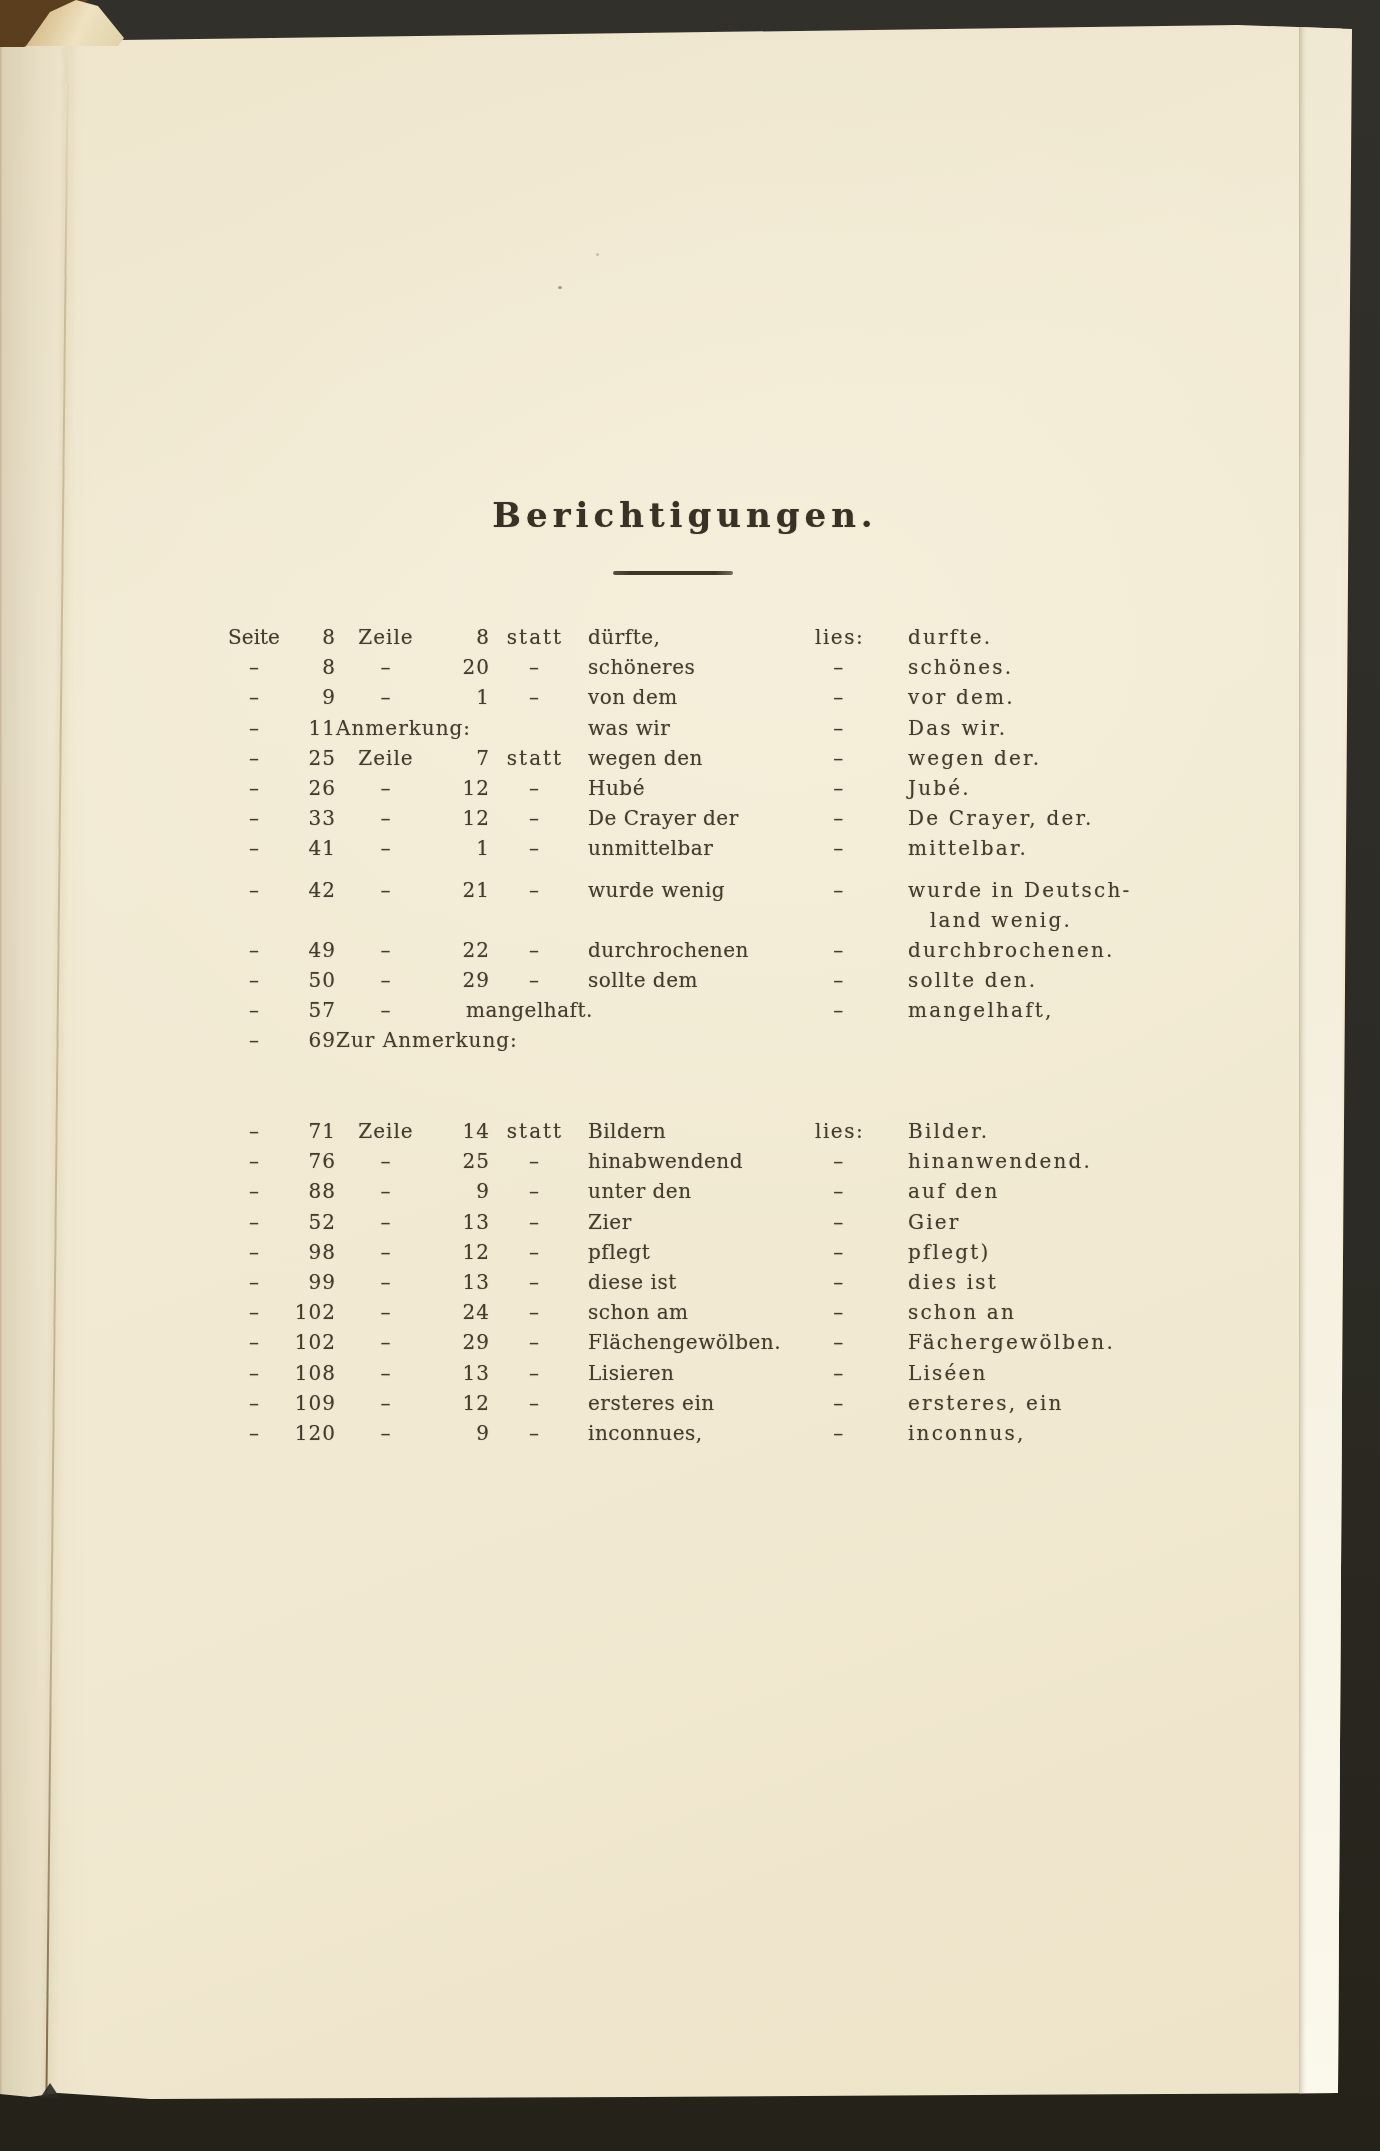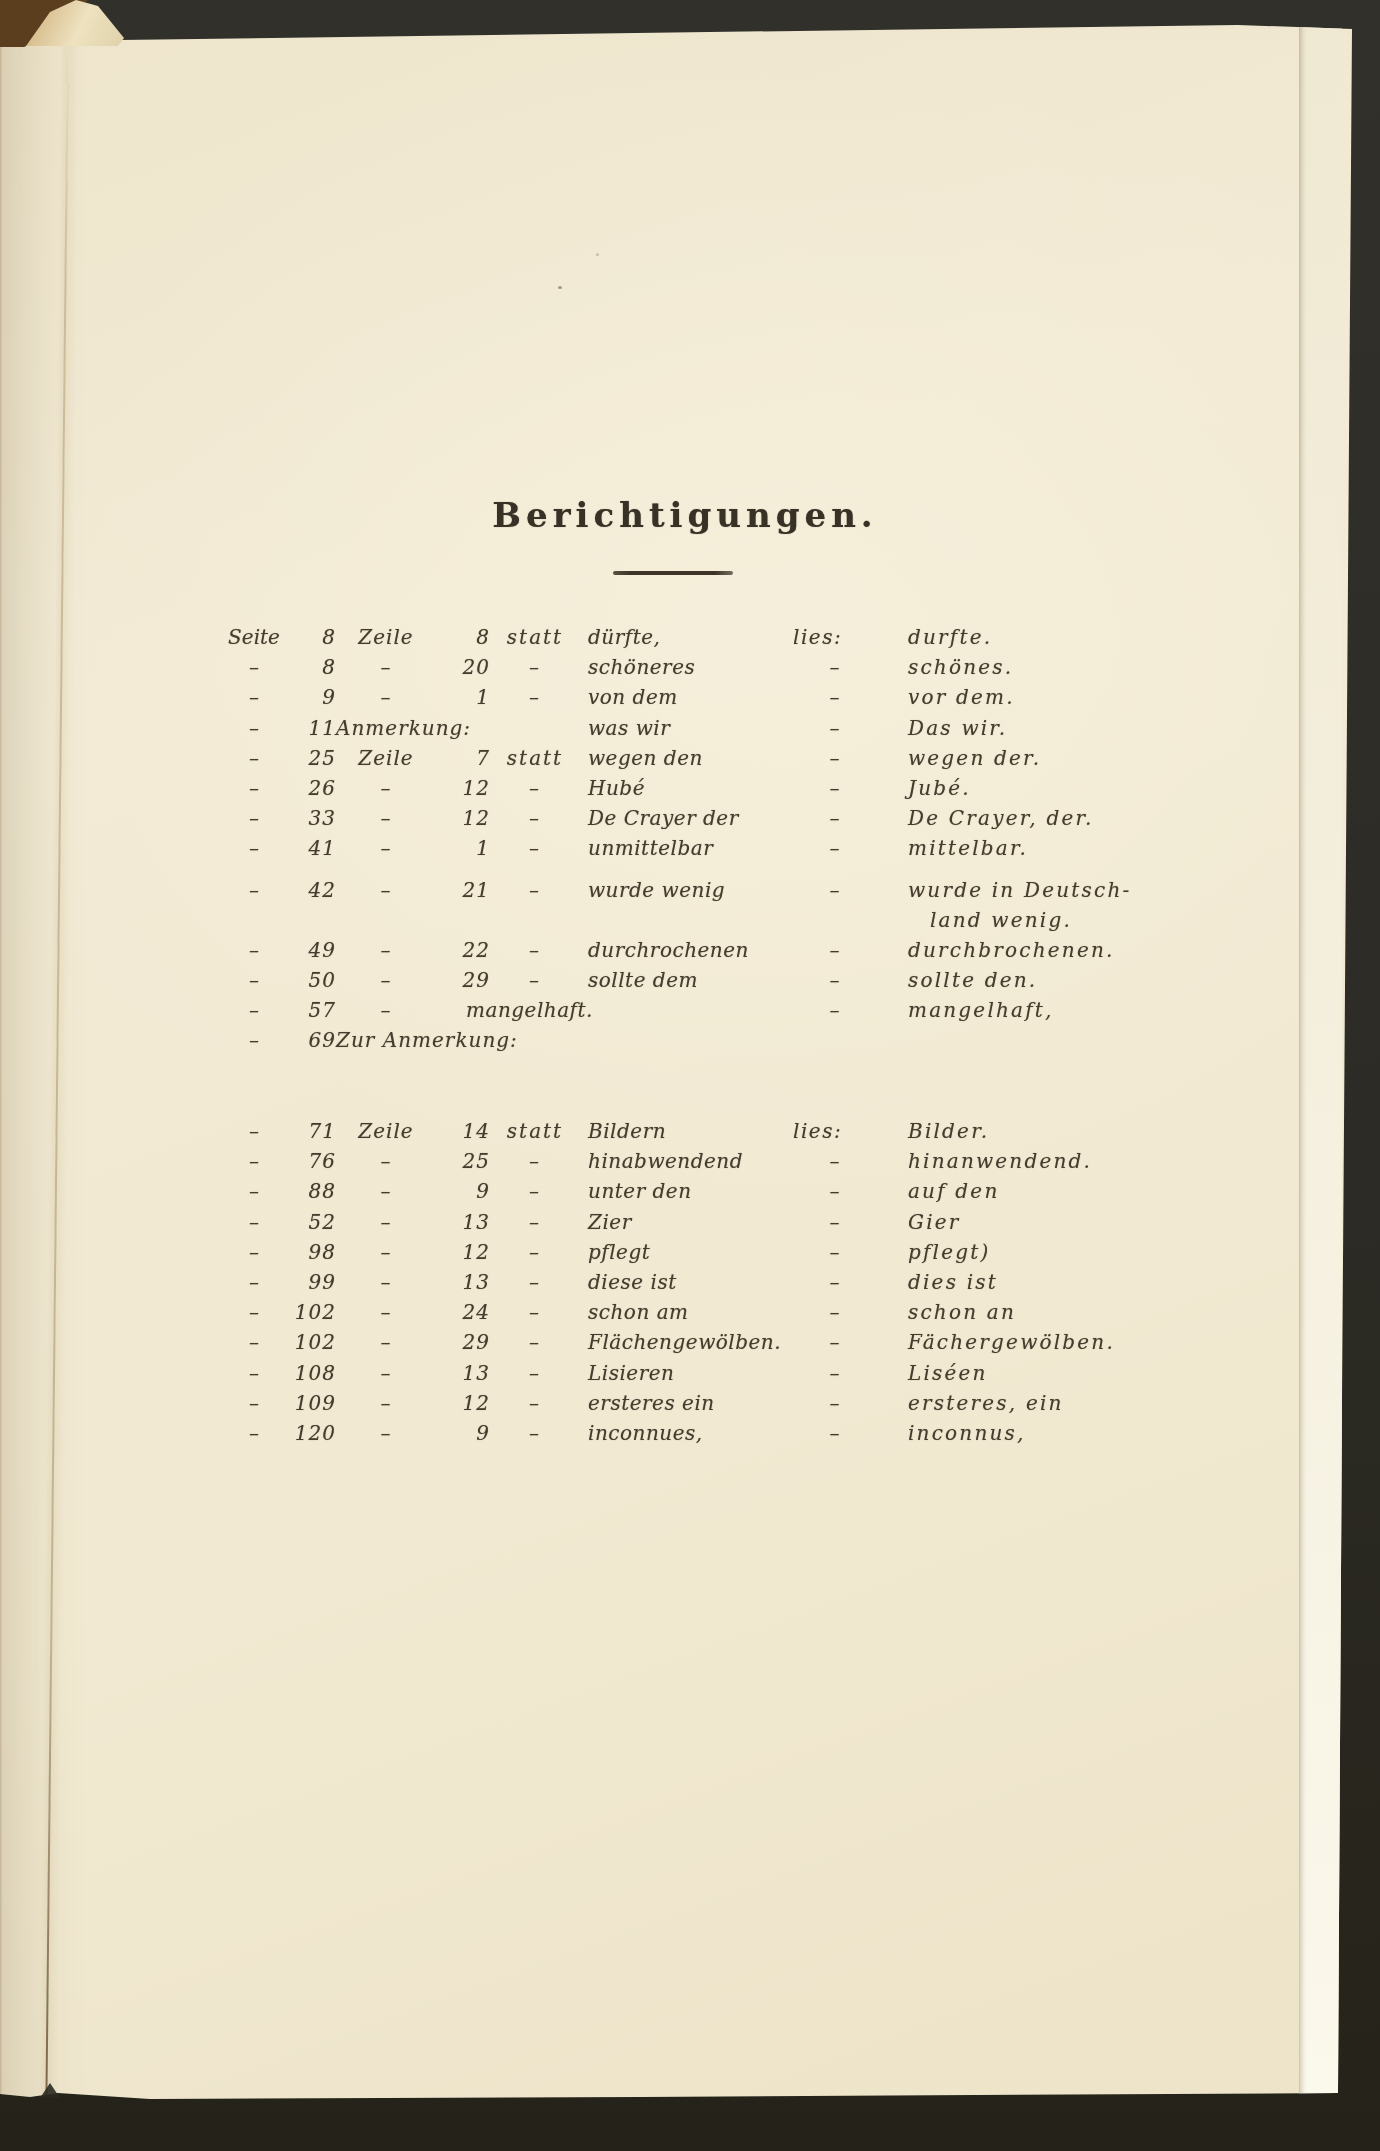--- a/index.html
+++ b/index.html
@@ -61,31 +61,31 @@
   }
   .title-rule {
     position:absolute; left:613px; top:571px; width:120px; height:4px;
     background:linear-gradient(to right, rgba(62,53,40,0.85), #3e3528 15%, #3e3528 85%, rgba(62,53,40,0.7));
     border-radius:2px;
   }
   .errata {
     position:absolute; left:228px; top:622px; width:1000px;
     font-size:20px; color:#453c2e; text-shadow:0 0 1px rgba(69,60,46,0.45);
   }
-  .row { position:relative; height:30.2px; line-height:30.2px; white-space:nowrap;font-style:italic; }
+  .row { position:relative; height:30.2px; line-height:30.2px; white-space:nowrap; }
   .row.h2 { height:60.4px;margin-top:11px; }
   .row.h3 { height:90.6px; }
   .c  { display:inline-block; vertical-align:top; }
   .c1 { width:52px;  text-align:center; }
   .c2 { width:56px;  text-align:right; letter-spacing:1px; }
   .c3 { width:100px; text-align:center; letter-spacing:1px; }
   .c4 { width:54px;  text-align:right; letter-spacing:1px; }
   .c5 { width:90px;  text-align:center; letter-spacing:2px; }
   .c6 { margin-left:8px; letter-spacing:0.5px; }
-  .c7 { position:absolute; left:565px; width:48px; text-align:right; letter-spacing:1.5px; }
+  .c7 { position:absolute; left:587px; width:48px; text-align:center; letter-spacing:1.5px; }
   .c8 { position:absolute; left:680px; letter-spacing:2.2px; }
   .c8w{ position:absolute; left:702px; top:30.2px; letter-spacing:2.2px; }
   .mid-text { position:absolute; left:238px; letter-spacing:0.5px; }
   .note { position:absolute; left:538px; top:0; letter-spacing:1.8px; }
   .note div { height:30.2px; }
 </style>
 </head>
 <body>
 
 <div class="stage">

